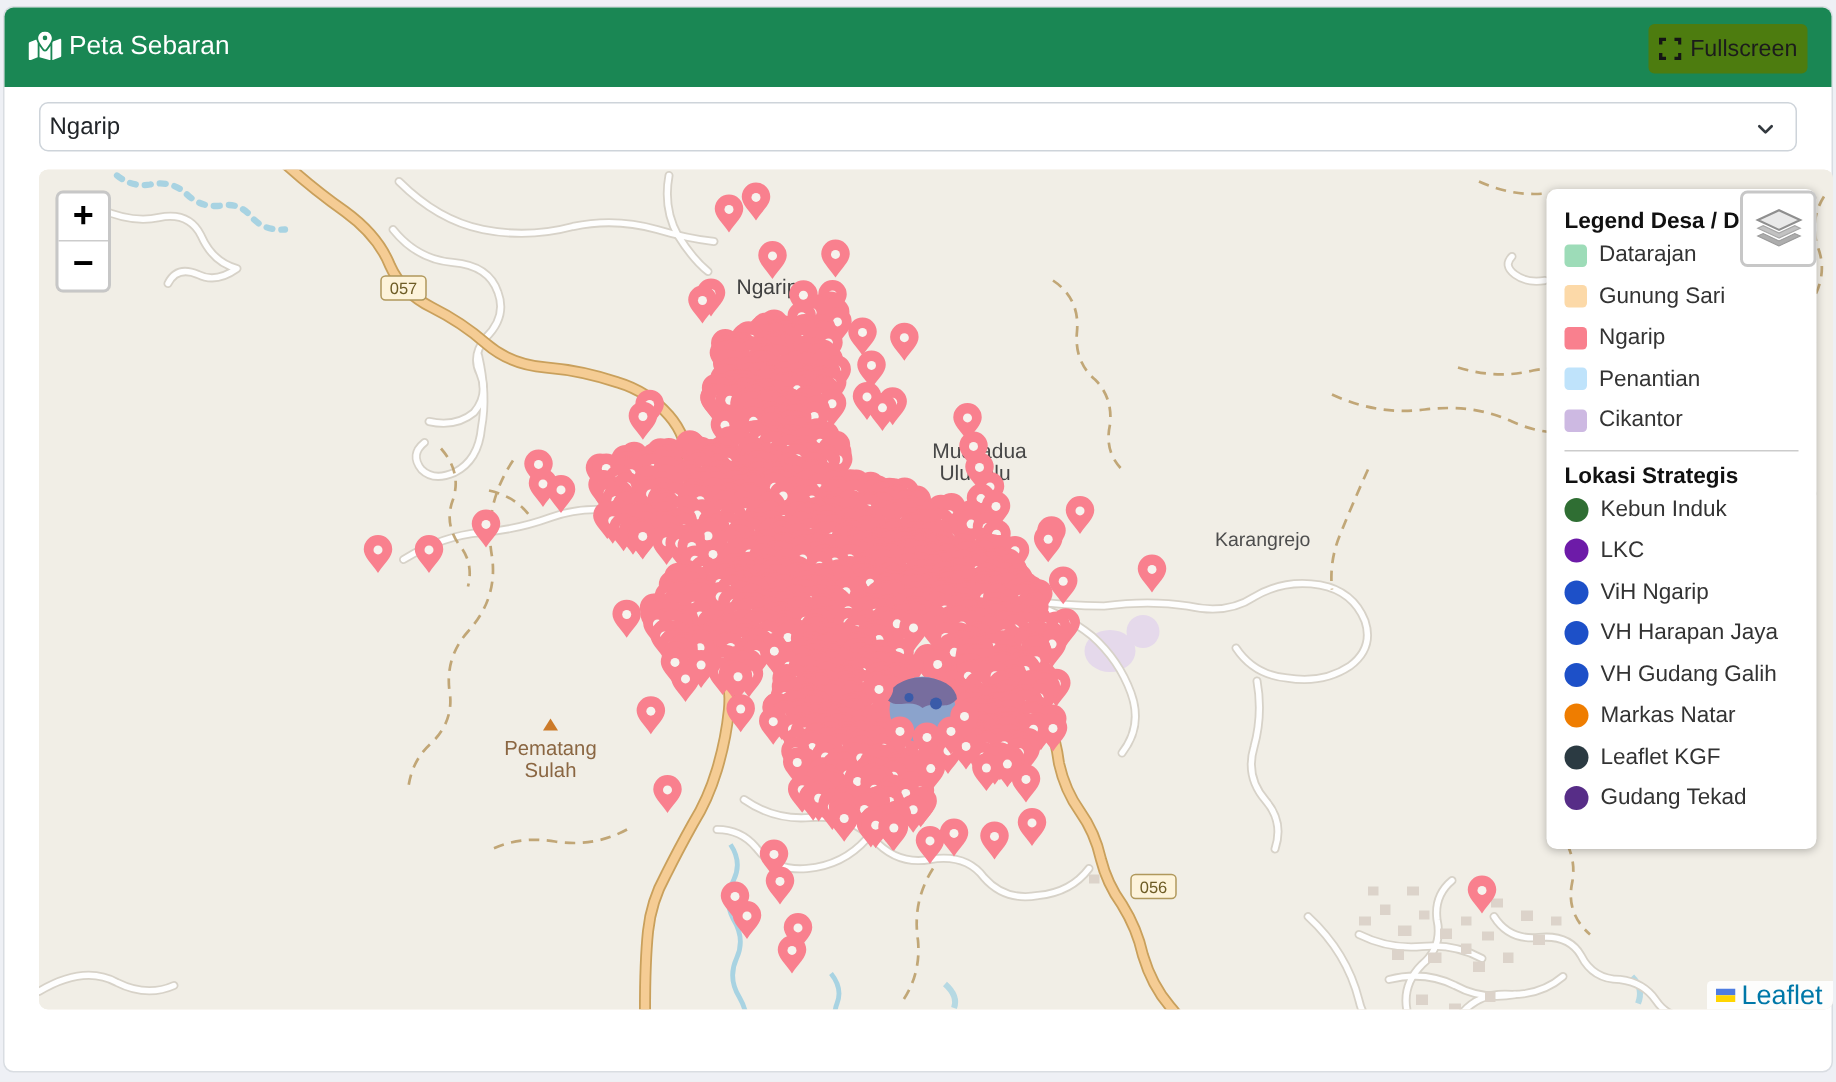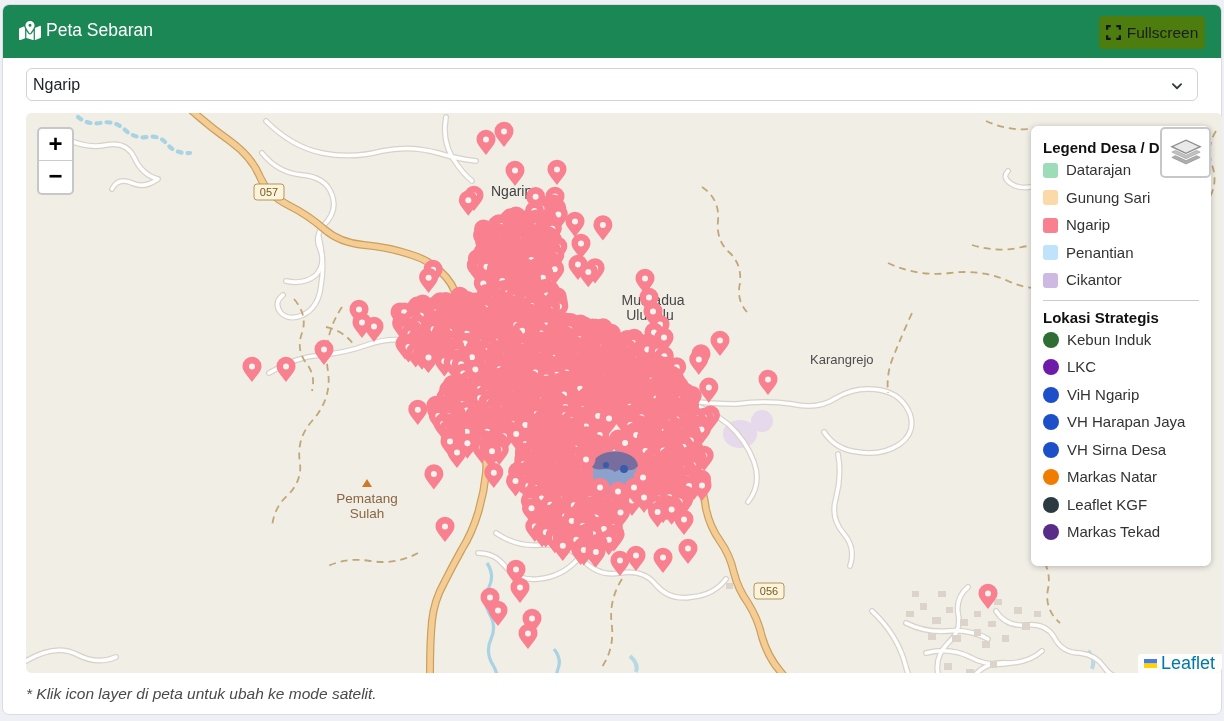--- a/index.html
+++ b/index.html
@@ -2025,44 +2025,43 @@
 <div class="lrow">
             <span class="ci" style="background:#1d50c8"></span>
             <span>ViH Ngarip</span>
           </div>
 <div class="lrow">
             <span class="ci" style="background:#1d50c8"></span>
             <span>VH Harapan Jaya</span>
           </div>
 <div class="lrow">
             <span class="ci" style="background:#1d50c8"></span>
-            <span>VH Sirna Desa</span>
+            <span>VH Gudang Galih</span>
           </div>
 <div class="lrow">
             <span class="ci" style="background:#ef7d00"></span>
             <span>Markas Natar</span>
           </div>
 <div class="lrow">
             <span class="ci" style="background:#2b3a42"></span>
             <span>Leaflet KGF</span>
           </div>
 <div class="lrow">
             <span class="ci" style="background:#572d87"></span>
-            <span>Markas Tekad</span>
+            <span>Gudang Tekad</span>
           </div>
       </div>
       <div class="lyr">
         <svg width="36" height="31" viewBox="0 0 28 24">
           <path d="M14 12.6 L3 7.5 L14 2.4 L25 7.5 Z" fill="#e9e9e9" stroke="#8f8f8f" stroke-width="1.1"></path>
           <path d="M14 16.8 L3 11.7 L5.8 10.4 L14 14.2 L22.2 10.4 L25 11.7 Z" fill="#c2c2c2" stroke="#a8a8a8" stroke-width=".6"></path>
           <path d="M14 20.9 L3 15.8 L5.8 14.5 L14 18.3 L22.2 14.5 L25 15.8 Z" fill="#adadad" stroke="#9a9a9a" stroke-width=".6"></path>
         </svg>
       </div>
       <div class="attrib">
         <svg width="13" height="9" viewBox="0 0 13 9">
             <rect width="13" height="4.5" fill="#4e7de1"></rect>
             <rect y="4.5" width="13" height="4.5" fill="#ffd500"></rect>
           </svg>
         <a>Leaflet</a>
       </div>
     </div>
-    <div class="note">* Klik icon layer di peta untuk ubah ke mode satelit.</div>
   </div>
 </div>
 </body></html>

